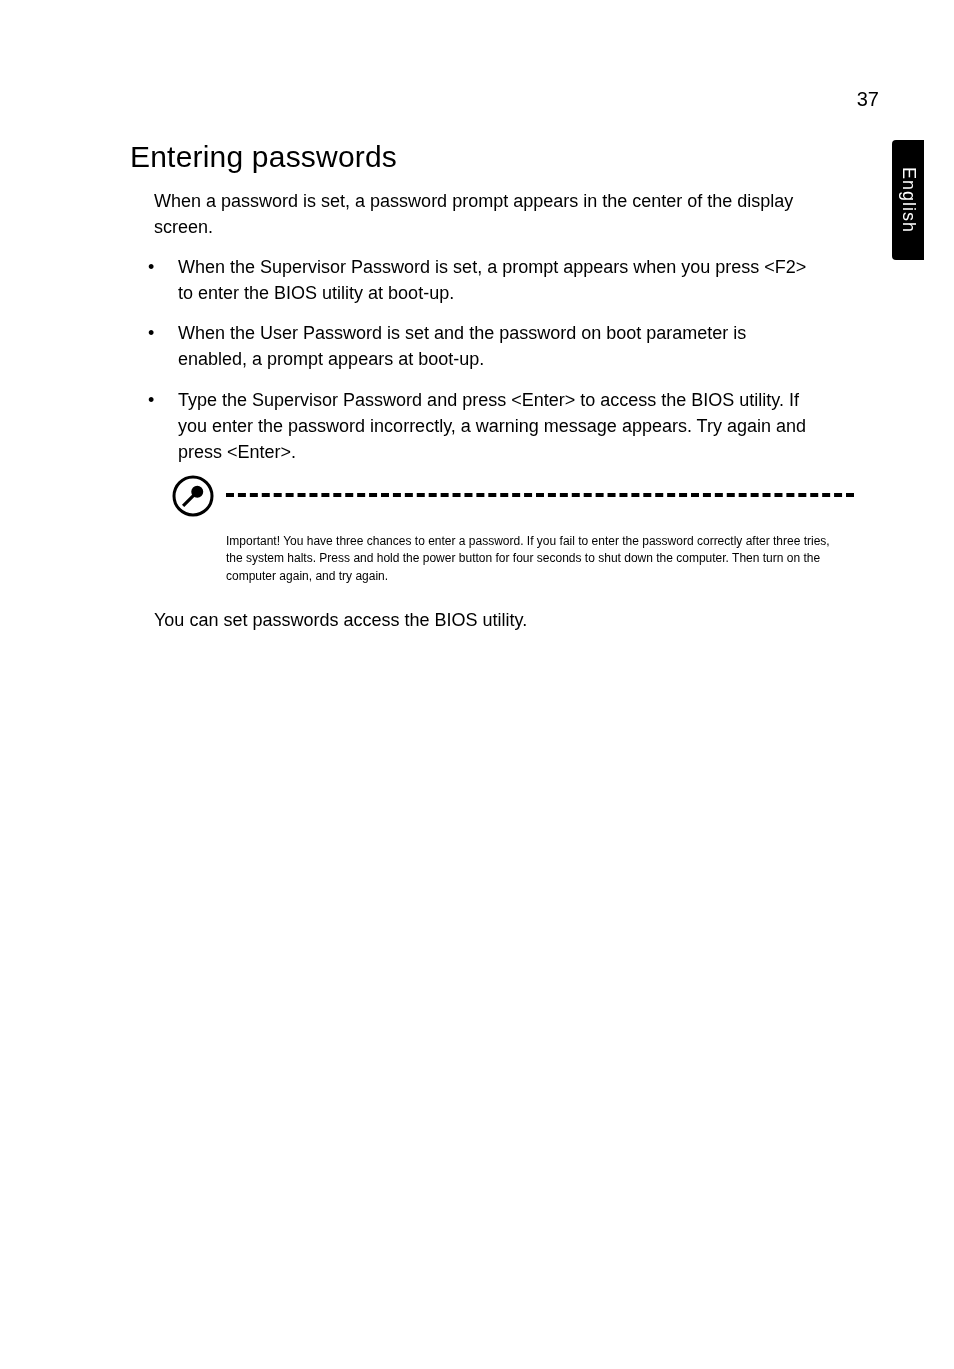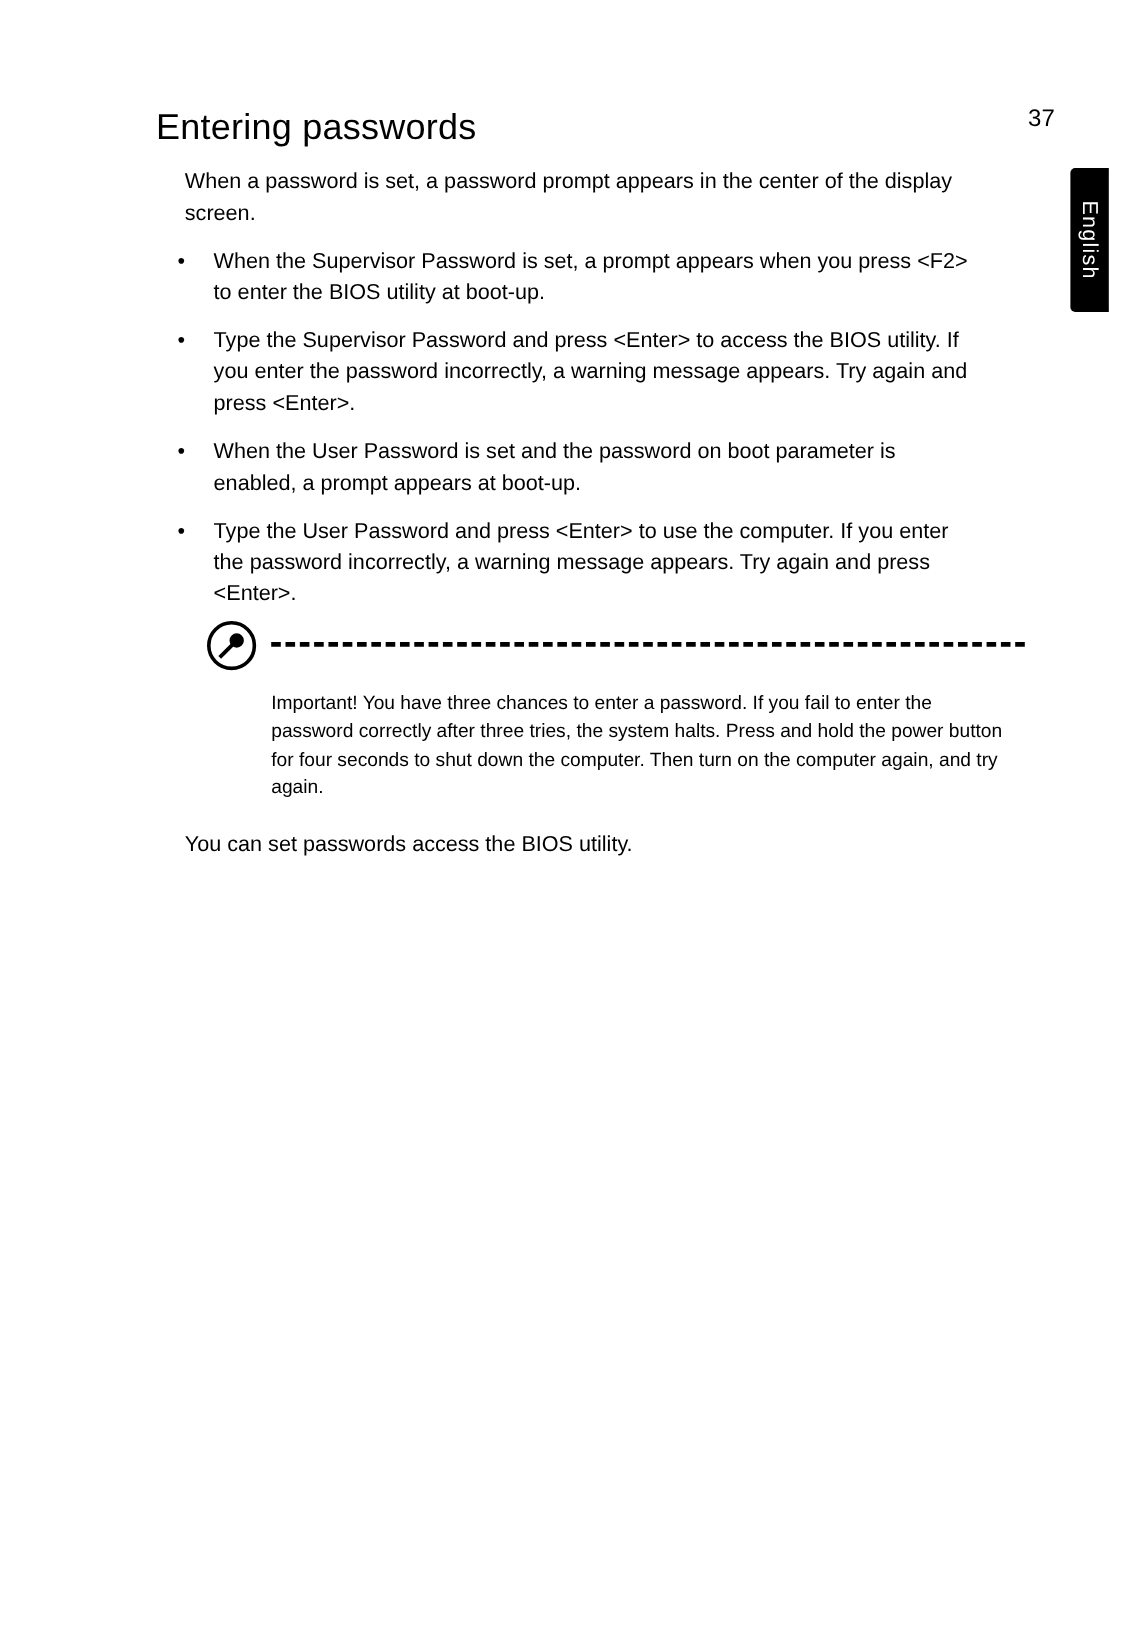--- a/index.html
+++ b/index.html
@@ -38,20 +38,21 @@
     color: #fff;
     font-size: 18px;
     writing-mode: vertical-rl;
     text-orientation: mixed;
     letter-spacing: 1px;
   }
   .section-heading {
     font-size: 30px;
     font-weight: 400;
     color: #000;
+    margin-top: 50px;
     margin-bottom: 14px;
     letter-spacing: 0.2px;
   }
   .intro {
     font-size: 18px;
     line-height: 1.45;
     margin-bottom: 14px;
     max-width: 660px;
     margin-left: 24px;
   }
@@ -90,21 +91,21 @@
   }
   .callout-dashes {
     flex: 1;
     border: none;
     border-top: 4px dashed #000;
     margin-top: 14px;
     margin-right: 30px;
   }
   .callout-text {
     margin-left: 96px;
-    font-size: 16px;
+    font-size: 12px;
     line-height: 1.45;
     max-width: 610px;
     margin-top: 6px;
     margin-bottom: 22px;
   }
   .bold { font-weight: 400; }
 </style>
 </head>
 <body>
 
@@ -118,27 +119,24 @@
 
   <h2 class="section-heading">Entering passwords</h2>
 
   <p class="intro">When a password is set, a password prompt appears in the center of the display screen.</p>
 
   <ul class="bullets">
     <li>
       <span>When the Supervisor Password is set, a prompt appears when you press &lt;</span><span class="bold">F2</span><span>&gt; to enter the BIOS utility at boot-up.</span>
     </li>
     <li>
-      <span>Type the Supervisor Password and press &lt;</span><span class="bold">Enter</span><span>&gt; to access the BIOS utility. If you enter the password incorrectly, a warning message appears. Try again and press &lt;</span><span class="bold">Enter</span><span>&gt;.</span>
-    </li>
-    <li>
       <span>When the User Password is set and the password on boot parameter is enabled, a prompt appears at boot-up.</span>
     </li>
     <li>
-      <span>Type the User Password and press &lt;</span><span class="bold">Enter</span><span>&gt; to use the computer. If you enter the password incorrectly, a warning message appears. Try again and press &lt;</span><span class="bold">Enter</span><span>&gt;.</span>
+      <span>Type the Supervisor Password and press &lt;</span><span class="bold">Enter</span><span>&gt; to access the BIOS utility. If you enter the password incorrectly, a warning message appears. Try again and press &lt;</span><span class="bold">Enter</span><span>&gt;.</span>
     </li>
   </ul>
 
   <div class="callout">
     <span class="callout-icon">
       <svg viewBox="0 0 42 42" width="42" height="42">
         <circle cx="21" cy="21" r="19" fill="none" stroke="#000" stroke-width="3"></circle>
         <g transform="translate(21 21) rotate(45)">
           <circle cx="0" cy="-6" r="6" fill="#000"></circle>
           <rect x="-1.6" y="-2" width="3.2" height="16" fill="#000"></rect>

